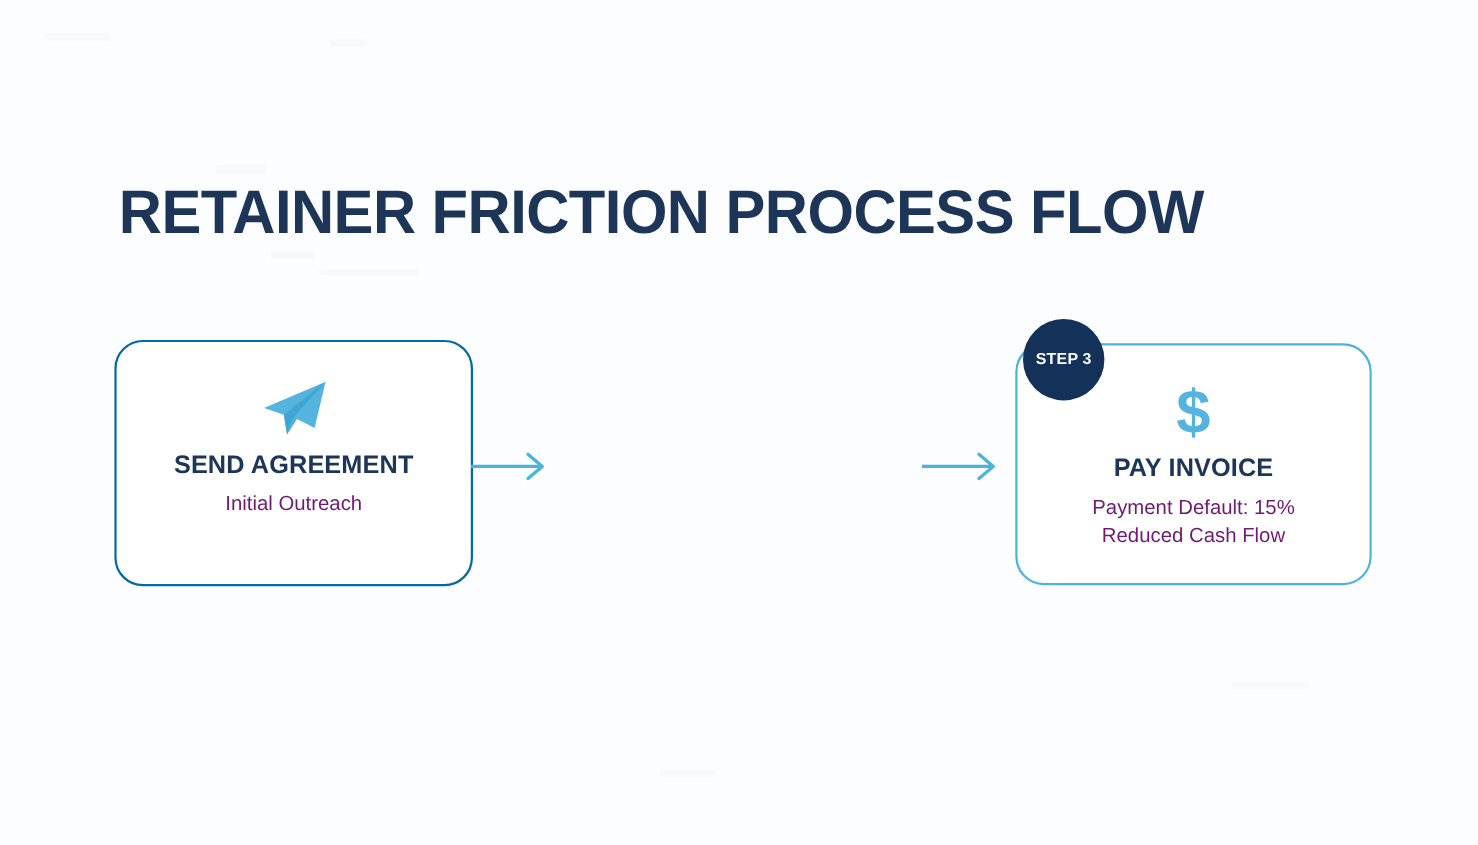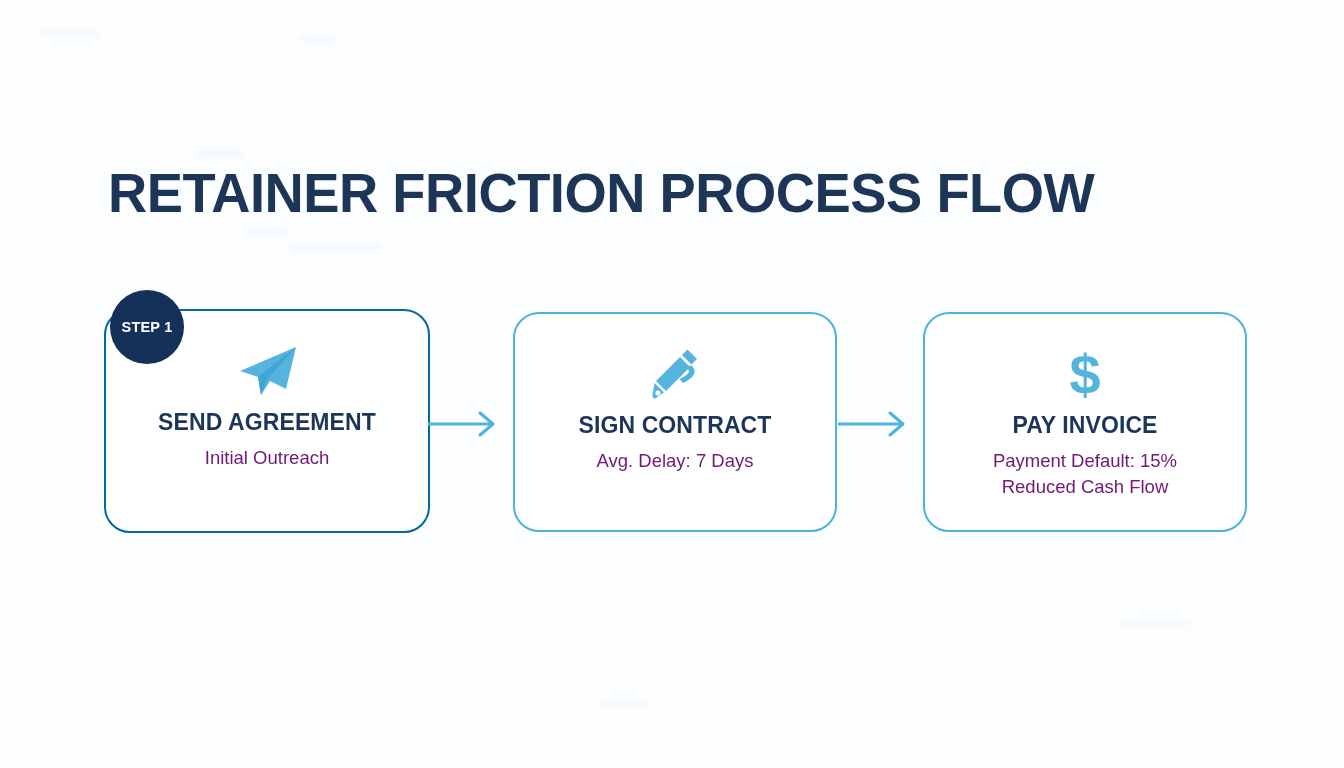--- a/index.html
+++ b/index.html
@@ -167,63 +167,46 @@
         <div class="card-icon">
           <svg width="66" height="58" viewBox="0 0 66 58" aria-hidden="true">
             <path d="M62 4 L6 28 L24 34 L27 52 L36 38 L52 46 Z" fill="#55b4dd"></path>
             <path d="M62 4 L24 34 L27 52 L33 36 Z" fill="#3fa5d4"></path>
           </svg>
         </div>
         <div class="card-title">SEND AGREEMENT</div>
         <div class="card-sub">Initial Outreach</div>
       </div>
     </div>
-    <div class="step-badge badge-1">
-      <span>STEP 1</span>
-    </div>
 
     <div class="arrow arrow-1">
       <svg width="74" height="32" viewBox="0 0 74 32" aria-hidden="true">
         <line x1="0" y1="16" x2="64" y2="16" stroke="#4cb3dc" stroke-width="3"></line>
         <polyline points="52,5 65,16 52,27" fill="none" stroke="#4cb3dc" stroke-width="3" stroke-linecap="round" stroke-linejoin="round"></polyline>
       </svg>
     </div>
 
-    <div class="card blue card-2">
-      <div class="card-inner">
-        <div class="card-icon">
-          <svg width="56" height="58" viewBox="0 0 56 58" aria-hidden="true">
-            <g fill="#55b4dd">
-              <path d="M40.5 3.5 L50 13 L44.5 18.5 L35 9 Z"></path>
-              <path d="M33 11 L43 21 L19 45 L9 35 Z"></path>
-              <path d="M7.5 37 L17 46.5 L9 52 Q5 53 5.5 49 Z"></path>
-              <circle cx="11" cy="47" r="2.6" fill="#fdfdfd"></circle>
-              <path d="M44 19 q7 6 1 12 q-4 4 -9 6 l-3.5 -4 q5 -2 8 -5 q3 -3 -0.5 -6 Z"></path>
-            </g>
-          </svg>
-        </div>
-        <div class="card-title">SIGN CONTRACT</div>
-        <div class="card-sub">Avg. Delay: 7 Days</div>
-      </div>
-    </div>
 
     <div class="arrow arrow-2">
       <svg width="74" height="32" viewBox="0 0 74 32" aria-hidden="true">
         <line x1="0" y1="16" x2="64" y2="16" stroke="#4cb3dc" stroke-width="3"></line>
         <polyline points="52,5 65,16 52,27" fill="none" stroke="#4cb3dc" stroke-width="3" stroke-linecap="round" stroke-linejoin="round"></polyline>
       </svg>
     </div>
 
     <div class="card blue card-3">
       <div class="card-inner">
         <div class="card-icon">
           <svg width="46" height="60" viewBox="0 0 46 60" aria-hidden="true">
             <text x="23" y="49" text-anchor="middle" font-family="Liberation Sans, sans-serif" font-size="56" font-weight="700" fill="#55b4dd">$</text>
           </svg>
         </div>
         <div class="card-title">PAY INVOICE</div>
         <div class="card-sub">Payment Default: 15%
 Reduced Cash Flow</div>
       </div>
     </div>
+    <div class="step-badge badge-3">
+      <span>STEP 3</span>
+    </div>
 
   </div>
 </div>
 
 </body></html>

